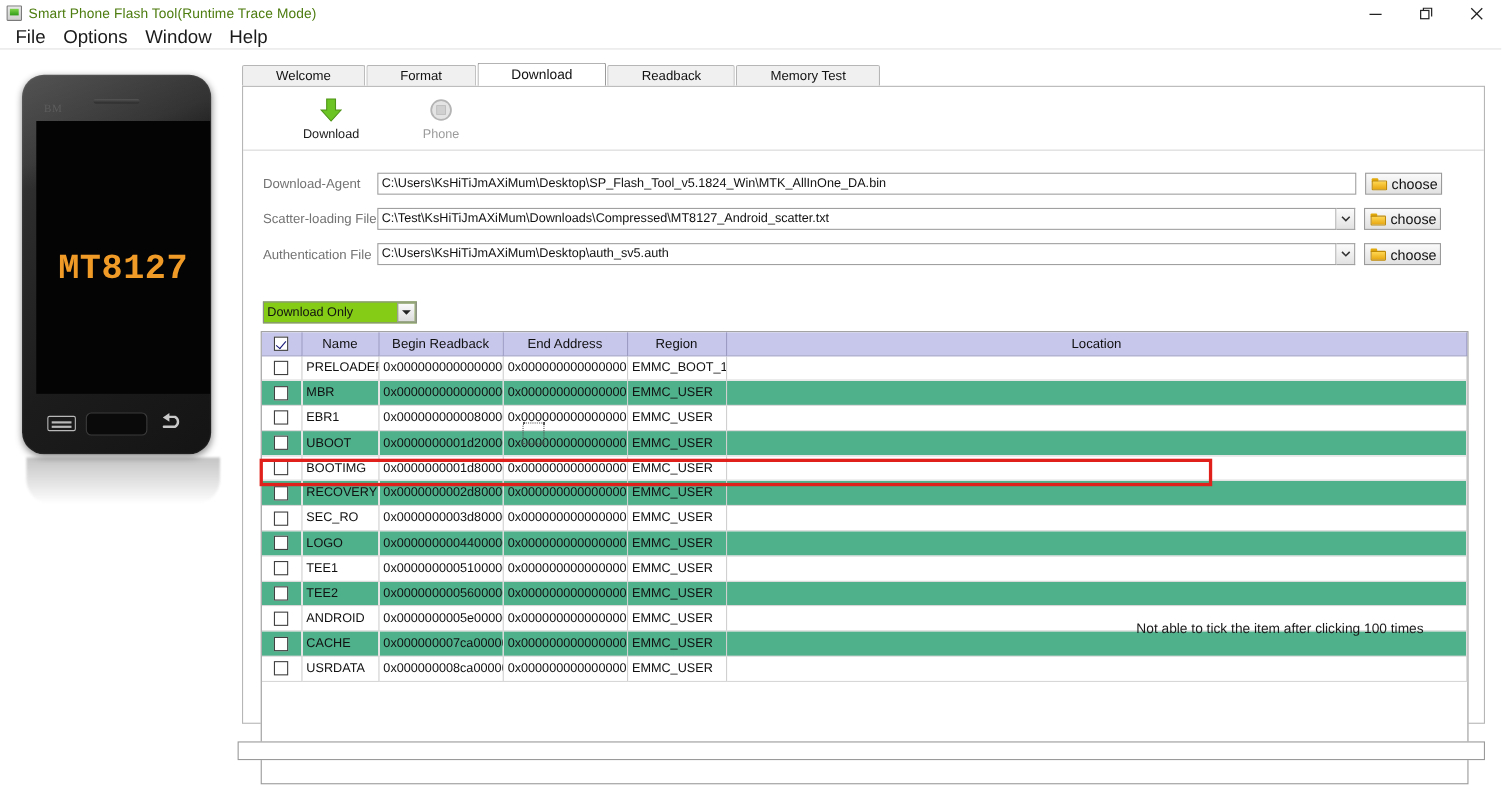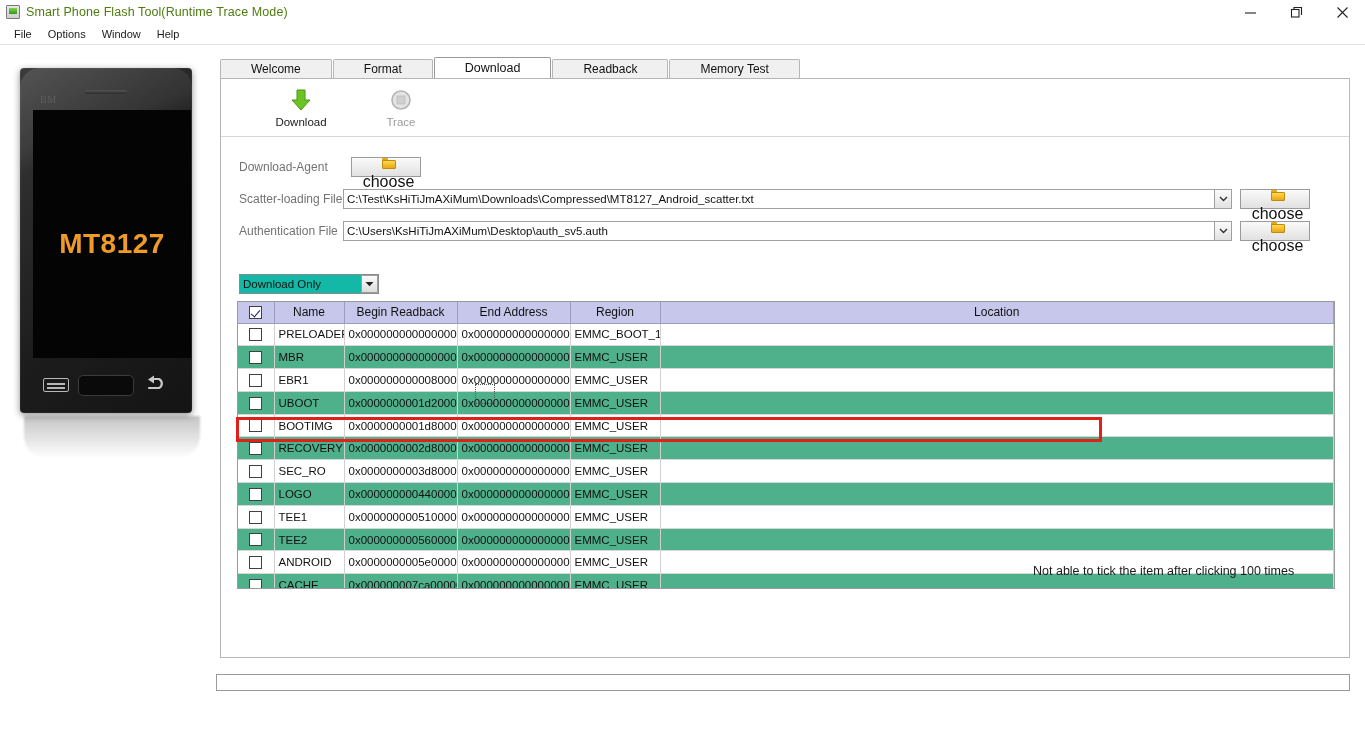--- a/index.html
+++ b/index.html
@@ -36,31 +36,31 @@
   }
   .win-btn svg { display:block; }
 
   
   .menubar {
     position:absolute; left:0; top:24px; width:1365px; height:21px;
     background:#ffffff; display:flex; align-items:center; padding-left:6px;
     border-bottom:1px solid #e2e2e2;
   }
   .menu-item {
-    padding:2px 8px; font-size:11px; color:#1a1a1a; cursor:default;text-align:center;
+    padding:2px 8px; font-size:17px; color:#1a1a1a; cursor:default;text-align:center;
   }
 
   
   .phone-wrap {
     position:absolute; left:10px; top:60px; width:204px; height:400px;
   }
   .phone-body {
     position:absolute; left:10px; top:8px; width:172px; height:345px;
     background: linear-gradient(135deg,#3a3a3a 0%, #2a2a2a 30%, #1c1c1c 60%, #141414 100%);
-    border-radius:4px;
+    border-radius:20px;
     box-shadow: 0 2px 7px rgba(0,0,0,0.45), inset 0 0 2px rgba(255,255,255,0.18);
   }
   .phone-gloss{
     position:absolute; left:0; top:0; width:100%; height:110px;
     border-radius:20px 20px 0 0;
     background: linear-gradient(160deg, rgba(255,255,255,0.13) 0%, rgba(255,255,255,0.055) 48%, rgba(255,255,255,0.0) 62%);
     pointer-events:none;
   }
   .phone-speaker{
     position:absolute; left:50%; top:22px; transform:translateX(-50%);
@@ -71,22 +71,22 @@
     position:absolute; left:20px; top:26px;
     font-family:"Liberation Serif", serif;
     font-size:10px; color:#5d5d5d; letter-spacing:0.5px;
   }
   .phone-screen{
     position:absolute; left:13px; top:42px; width:158px; height:248px;
     background:#040404;
     display:flex; align-items:center; justify-content:center;
   }
   .phone-chip{
-    font-family:Liberation Sans, sans-serif;
-    font-weight:bold; font-size:28px; color:#f09a28; letter-spacing:0.5px;margin-top:20px;
+    font-family:Liberation Mono, monospace;
+    font-weight:bold; font-size:32px; color:#f09a28; letter-spacing:0.5px;margin-top:20px;
   }
   .phone-keys{
     position:absolute; left:0; right:0; bottom:14px; height:28px;
     display:flex; align-items:center; justify-content:space-around; padding:0 18px;
   }
   .key-menu{
     width:26px; height:14px; border:1.6px solid #b8b8b8; border-radius:2px; position:relative;
   }
   .key-menu::after{
     content:""; position:absolute; left:3px; right:3px; top:4px; height:1.6px; background:#b8b8b8;
@@ -149,47 +149,47 @@
   .file-input.w2{ width:872px; }
   .combo-arrow{
     width:17px; height:20px; border:1px solid #a0a0a0; border-left:none;
     background:linear-gradient(#fbfbfb,#e2e2e2);
     display:flex; align-items:center; justify-content:center;
   }
   .choose-btn{
     margin-left:8px; width:70px; height:20px;
     background:linear-gradient(#fafafa,#e1e1e1); border:1px solid #9a9a9a;
     display:flex; align-items:center; gap:4px; padding-left:5px;
-    font-size:16px; color:#111;flex-direction:column;
+    font-size:13px; color:#111;
   }
   .folder-ico{
     width:14px; height:11px; position:relative; flex:0 0 auto;
   }
   .folder-ico .tabf{
     position:absolute; left:0; top:0; width:6px; height:3px;
     background:#e2a90d; border-radius:1px 1px 0 0;
   }
   .folder-ico .bodyf{
     position:absolute; left:0; top:2px; width:14px; height:9px;
     background:linear-gradient(#ffd752,#e8a812); border:1px solid #c08c08; border-radius:1px;
   }
   .mode-select{
     position:absolute; left:18px; top:195px; width:140px; height:20px;
-    background:#14b8a6; border:1px solid #8b8b8b;
+    background:#84cc16; border:1px solid #8b8b8b;
     display:flex; align-items:center; font-size:11.5px; padding-left:3px; color:#111;justify-content:center;
   }
   .mode-select .arrowbox{
     margin-left:auto; width:17px; height:18px;
     background:linear-gradient(#fbfbfb,#dcdcdc); border:1px solid #9d9d9d;
     display:flex; align-items:center; justify-content:center;
   }
 
   
   .grid{
-    position:absolute; left:16px; top:222px; width:1098px; height:288px;
+    position:absolute; left:16px; top:222px; width:1098px; height:412px;
     border:1px solid #9a9a9a; background:#fff; overflow:hidden;
   }
   table.parts{ border-collapse:collapse; width:1096px; table-layout:fixed; }
   table.parts th{
     background:#c7c7ec; border-right:1px solid #9b9bc4; border-bottom:1px solid #9b9bc4;
     height:21px; font-weight:normal; font-size:12px; color:#111;
   }
   table.parts td{
     height:22.8px; border-right:1px solid #d0d0d0; border-bottom:1px solid #d7d7d7;
     font-size:11.5px; color:#111; padding:0 4px; white-space:nowrap; overflow:hidden;
@@ -328,26 +328,27 @@
         <svg width="26" height="26" viewBox="0 0 26 26">
           <polygon points="9,3 17,3 17,13 22,13 13,23 4,13 9,13" fill="#6cc424" stroke="#4e9416" stroke-width="1"></polygon>
         </svg>
         <div class="tool-label">Download</div>
       </div>
       <div class="tool-btn">
         <svg width="26" height="26" viewBox="0 0 26 26">
           <circle cx="13" cy="13" r="9" fill="#e4e4e4" stroke="#b4b4b4" stroke-width="1.6"></circle>
           <rect x="9" y="9" width="8" height="8" fill="#d0d0d0" stroke="#bcbcbc" stroke-width="0.8"></rect>
         </svg>
-        <div class="tool-label disabled">Trace</div>
+        <div class="tool-label disabled">Phone</div>
       </div>
     </div>
 
     <div class="filerow" style="top:76px;">
       <div class="file-label">Download-Agent</div>
+      <div class="file-input w1">C:\Users\KsHiTiJmAXiMum\Desktop\SP_Flash_Tool_v5.1824_Win\MTK_AllInOne_DA.bin</div>
       <div class="choose-btn">
         <span class="folder-ico">
             <span class="tabf"></span>
             <span class="bodyf"></span>
           </span>
         <span>choose</span>
       </div>
     </div>
 
     <div class="filerow" style="top:108px;">

